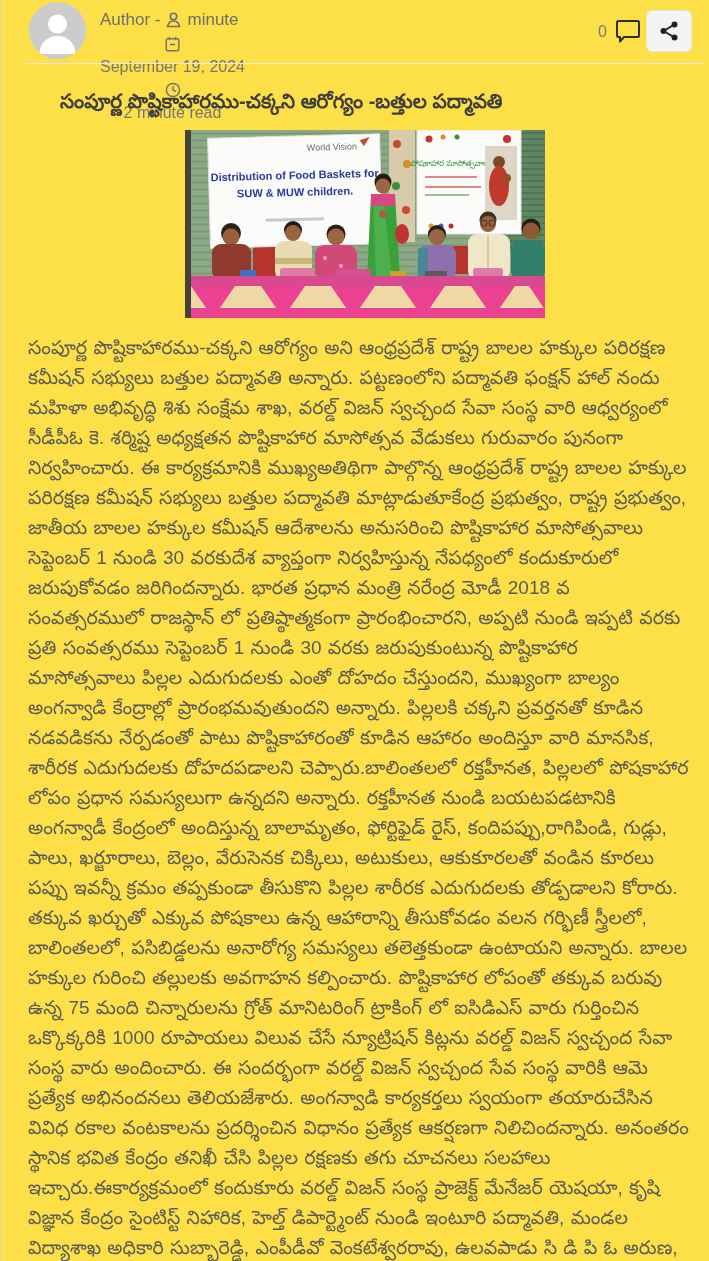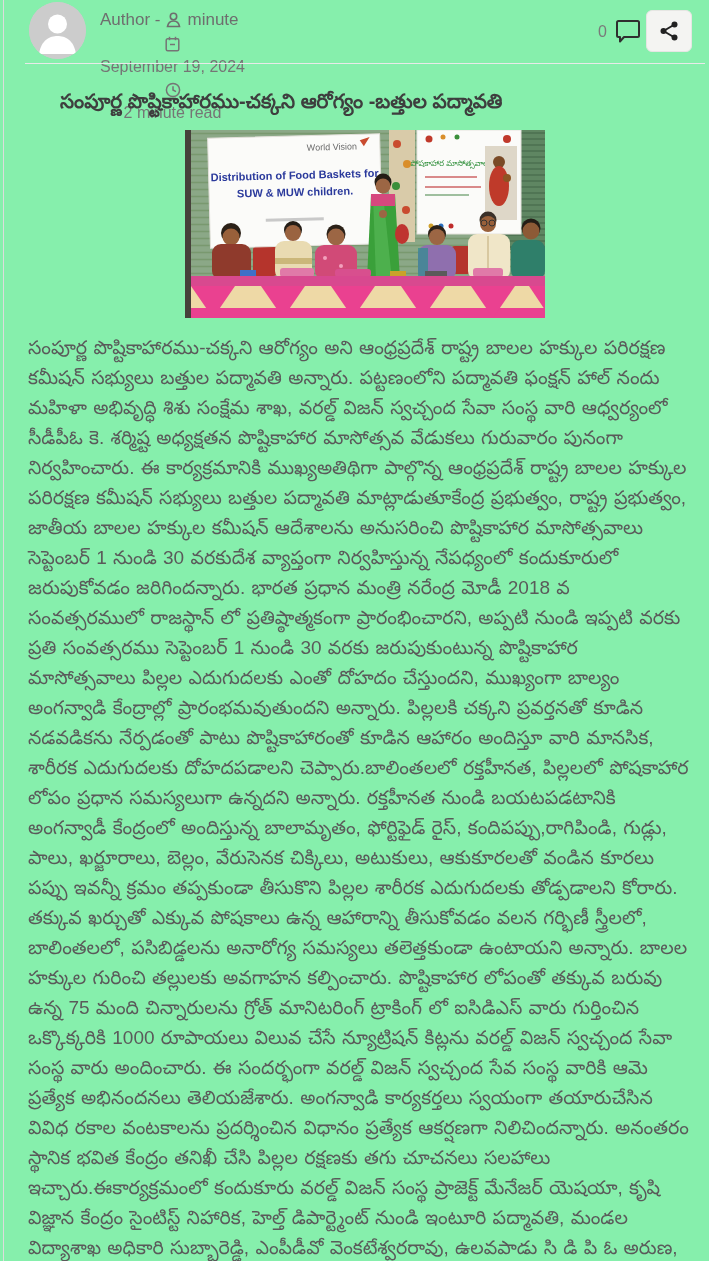--- a/index.html
+++ b/index.html
@@ -1,16 +1,16 @@
 <!DOCTYPE html>
 <html><head>
 <meta charset="utf-8">
 <style>
   html,body{margin:0;padding:0;background:#fff;}
-  .page{position:relative;width:709px;height:1261px;background:#86efac;overflow:hidden;
+  .page{position:relative;width:709px;height:1261px;background:#fde047;overflow:hidden;
         font-family:"Liberation Sans",sans-serif;}
   .left-rule{position:absolute;left:3px;top:0;bottom:0;width:1px;background:#dcdcdc;}
   
   .avatar{position:absolute;left:29px;top:2px;width:57px;height:57px;border-radius:50%;
           background:#cccccc;overflow:hidden;}
   .avatar svg{display:block;}
   .author-line{position:absolute;left:100px;top:10px;font-size:17px;color:#6e6e6e;
                display:flex;align-items:center;gap:6px;}
   .author-name{color:#6e6e6e;cursor:pointer;}
   .date-line{position:absolute;left:100px;top:36px;font-size:16px;color:#757575;

